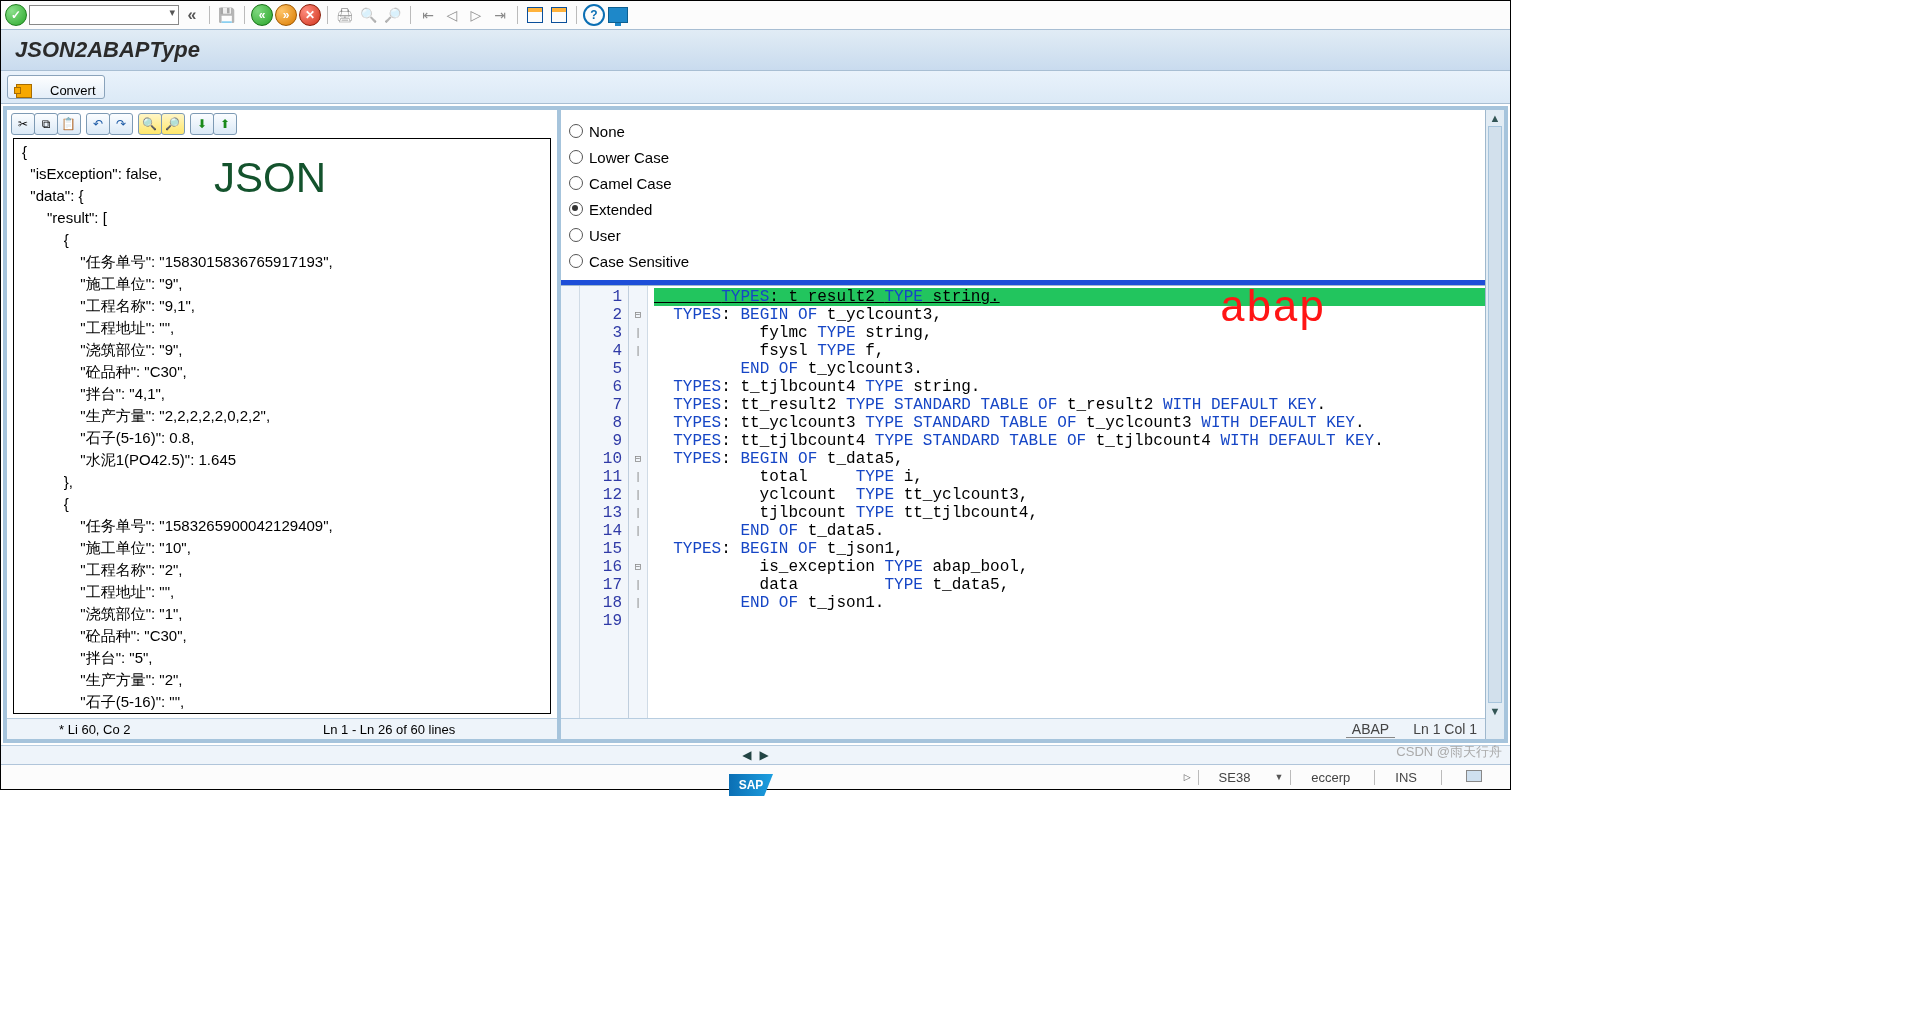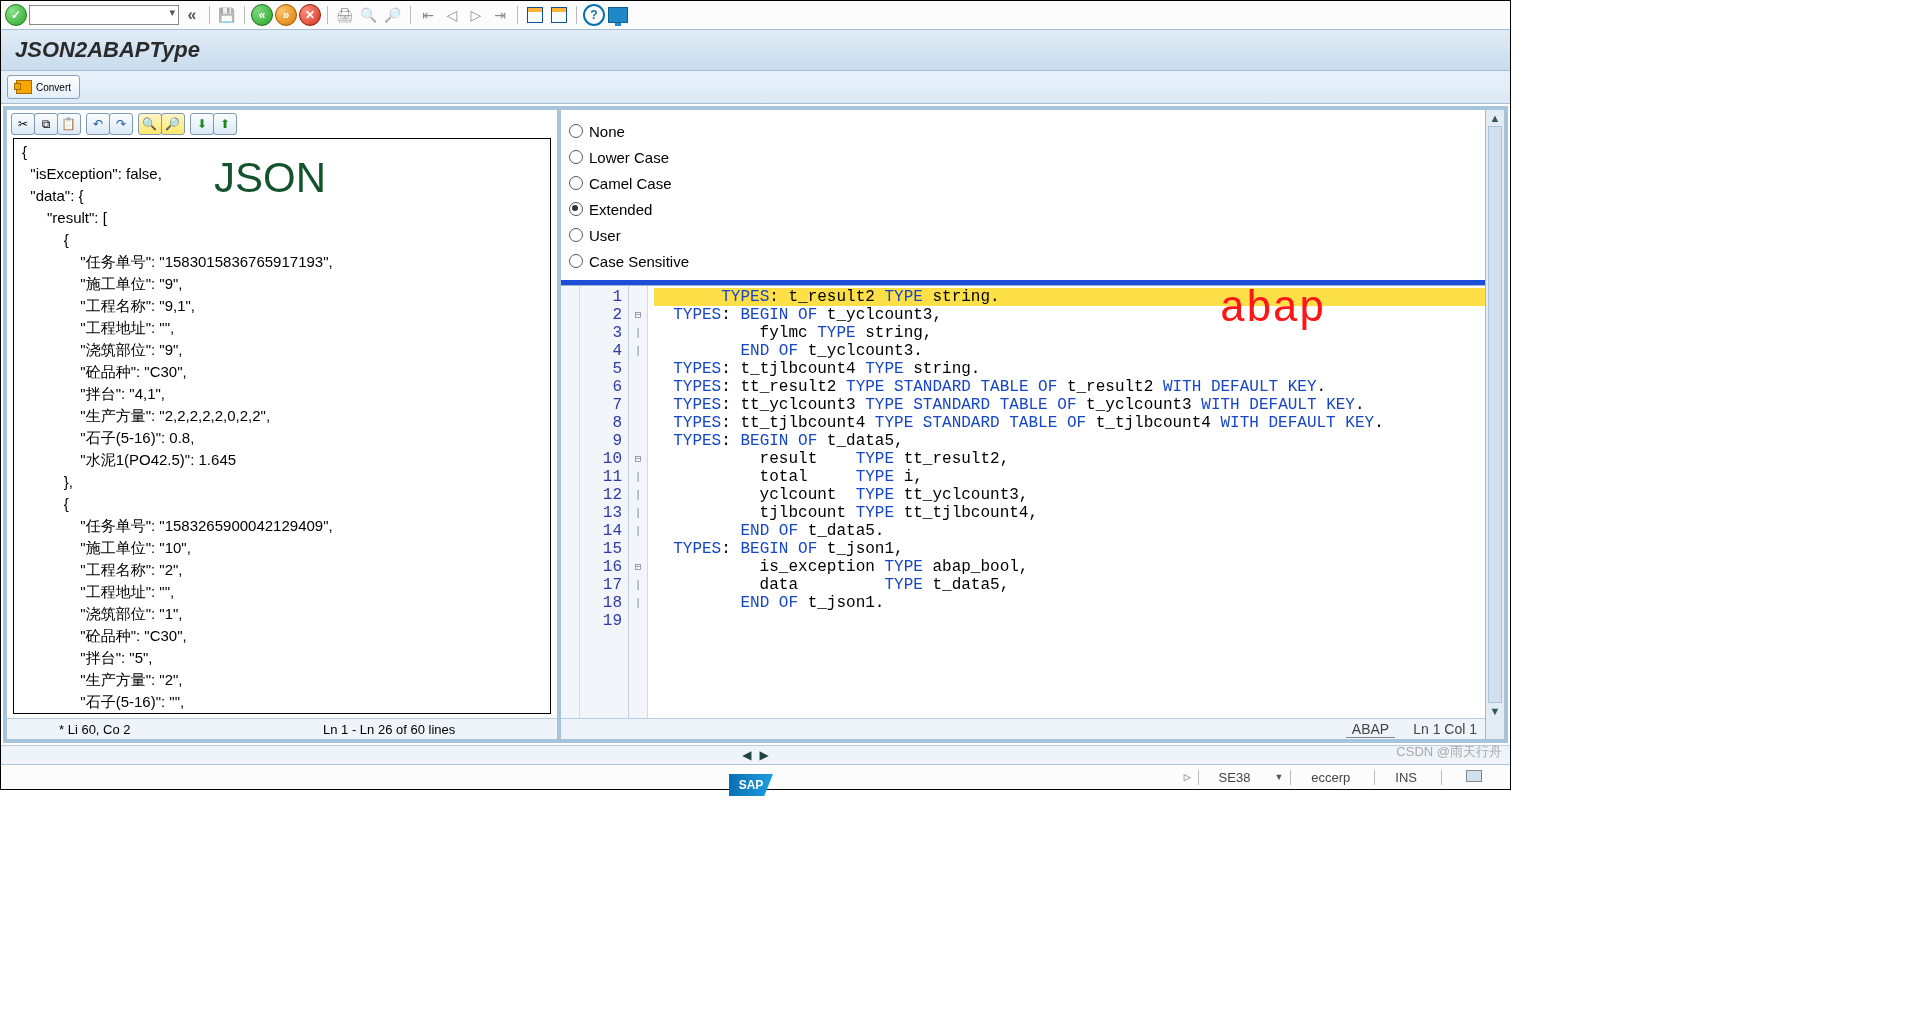--- a/index.html
+++ b/index.html
@@ -102,22 +102,22 @@
     background: linear-gradient(#e9f2fb,#dbe9f6);
     border-bottom:1px solid #a8bed3;
     display:flex;align-items:center;
     padding-left:6px;
   }
   .convert-btn{
     height:22px;padding:0 8px;
     border:1px solid #8aa3bb;
     border-radius:3px;
     background:linear-gradient(#fdfeff,#e4eef8);
-    display:flex;align-items:center;gap:4px;
-    font-size:10px;
+    display:flex;align-items:flex-end;gap:18px;
+    font-size:13px;
   }
   .convert-btn .ci{
     width:14px;height:12px;
     background:#f7a800;
     border:1px solid #a76c00;
     position:relative;
   }
   .convert-btn .ci::after{content:"";position:absolute;top:2px;left:-3px;width:5px;height:5px;background:#f7a800;border:1px solid #a76c00;}
 
   
@@ -217,21 +217,21 @@
   }
   .marker-col{width:18px;background:#f2f6fb;border-right:1px solid #d0dbe6;}
   .ln-col{
     width:42px;background:#f2f6fb;border-right:1px solid #c0cedd;
     text-align:right;padding:2px 6px 0 0;color:#2f3aa6;
   }
   .fold-col{width:18px;background:#f2f6fb;border-right:1px solid #d0dbe6;color:#888;padding-top:2px;text-align:center;font-size:11px;}
   .code-col{flex:1;background:#fff;padding:2px 0 0 6px;overflow:hidden;position:relative;}
   .code-row{height:18px;white-space:pre;}
   .ln-row{height:18px;}
-  .hl{background:#fde047;}
+  .hl{background:#22c55e;text-decoration:underline;}
   .kw{color:#1646c6;}
   .abap-label{
     position:absolute; top:14px; right:160px;
     color:#ff1515;font-size:44px;
   }
 
   
   .right-status{
     height:20px;background:#eef4fa;border-top:1px solid #b8cde0;
     display:flex;align-items:center;justify-content:flex-end;
@@ -456,27 +456,27 @@
               <div class="ln-row">⊟</div>
               <div class="ln-row">|</div>
               <div class="ln-row">|</div>
               <div class="ln-row"></div>
             </div>
           <div class="code-col" id="code-col">
 
           <div class="code-row hl"><span>       </span><span class="kw">TYPES</span><span>: t_result2 </span><span class="kw">TYPE</span><span> string.</span></div>
               <div class="code-row"><span>  </span><span class="kw">TYPES</span><span>: </span><span class="kw">BEGIN OF</span><span> t_yclcount3,</span></div>
               <div class="code-row"><span>           fylmc </span><span class="kw">TYPE</span><span> string,</span></div>
+              <div class="code-row"><span>           fsysl </span><span class="kw">TYPE</span><span> f,</span></div>
               <div class="code-row"><span>         </span><span class="kw">END OF</span><span> t_yclcount3.</span></div>
               <div class="code-row"><span>  </span><span class="kw">TYPES</span><span>: t_tjlbcount4 </span><span class="kw">TYPE</span><span> string.</span></div>
               <div class="code-row"><span>  </span><span class="kw">TYPES</span><span>: tt_result2 </span><span class="kw">TYPE STANDARD TABLE OF</span><span> t_result2 </span><span class="kw">WITH DEFAULT KEY</span><span>.</span></div>
               <div class="code-row"><span>  </span><span class="kw">TYPES</span><span>: tt_yclcount3 </span><span class="kw">TYPE STANDARD TABLE OF</span><span> t_yclcount3 </span><span class="kw">WITH DEFAULT KEY</span><span>.</span></div>
               <div class="code-row"><span>  </span><span class="kw">TYPES</span><span>: tt_tjlbcount4 </span><span class="kw">TYPE STANDARD TABLE OF</span><span> t_tjlbcount4 </span><span class="kw">WITH DEFAULT KEY</span><span>.</span></div>
               <div class="code-row"><span>  </span><span class="kw">TYPES</span><span>: </span><span class="kw">BEGIN OF</span><span> t_data5,</span></div>
-              <div class="code-row"><span>           result    </span><span class="kw">TYPE</span><span> tt_result2,</span></div>
               <div class="code-row"><span>           total     </span><span class="kw">TYPE</span><span> i,</span></div>
               <div class="code-row"><span>           yclcount  </span><span class="kw">TYPE</span><span> tt_yclcount3,</span></div>
               <div class="code-row"><span>           tjlbcount </span><span class="kw">TYPE</span><span> tt_tjlbcount4,</span></div>
               <div class="code-row"><span>         </span><span class="kw">END OF</span><span> t_data5.</span></div>
               <div class="code-row"><span>  </span><span class="kw">TYPES</span><span>: </span><span class="kw">BEGIN OF</span><span> t_json1,</span></div>
               <div class="code-row"><span>           is_exception </span><span class="kw">TYPE</span><span> abap_bool,</span></div>
               <div class="code-row"><span>           data         </span><span class="kw">TYPE</span><span> t_data5,</span></div>
               <div class="code-row"><span>         </span><span class="kw">END OF</span><span> t_json1.</span></div>
               <div class="abap-label">abap</div>
             </div>

